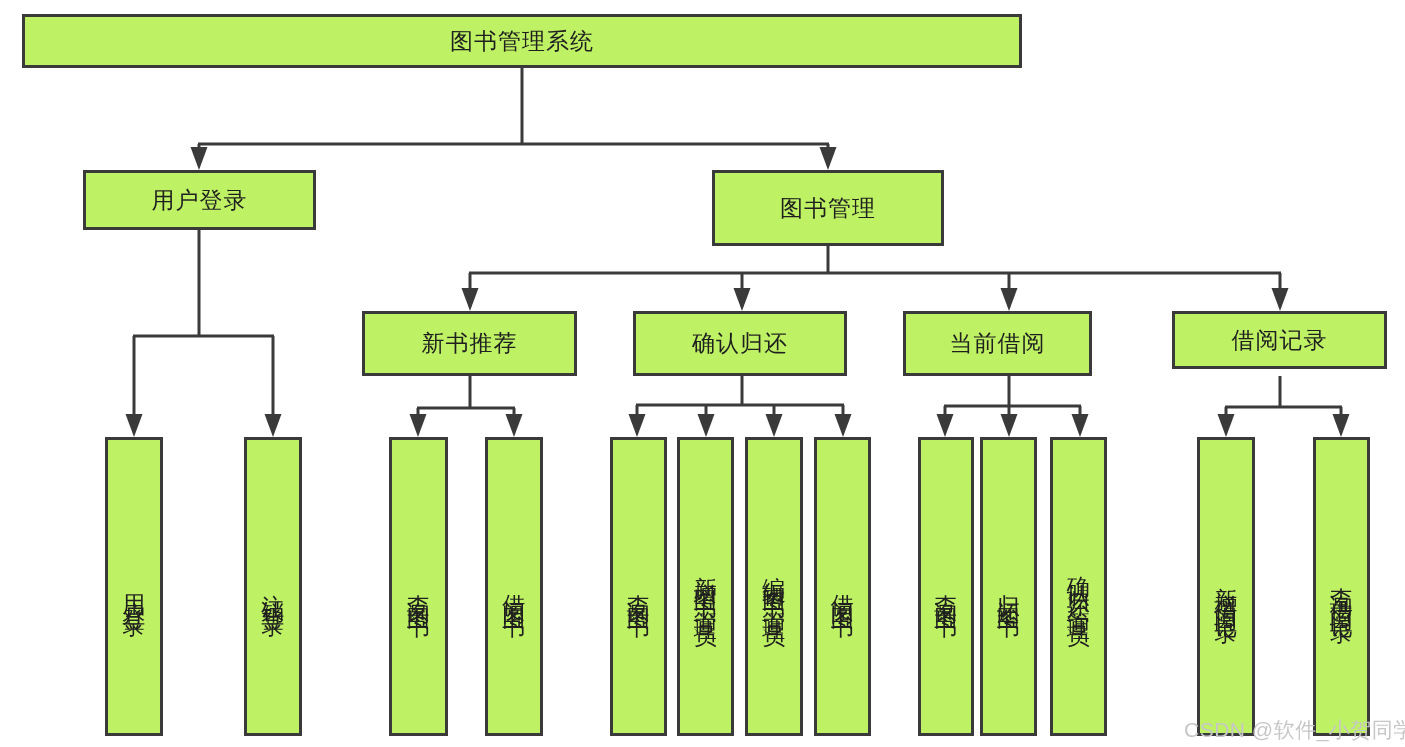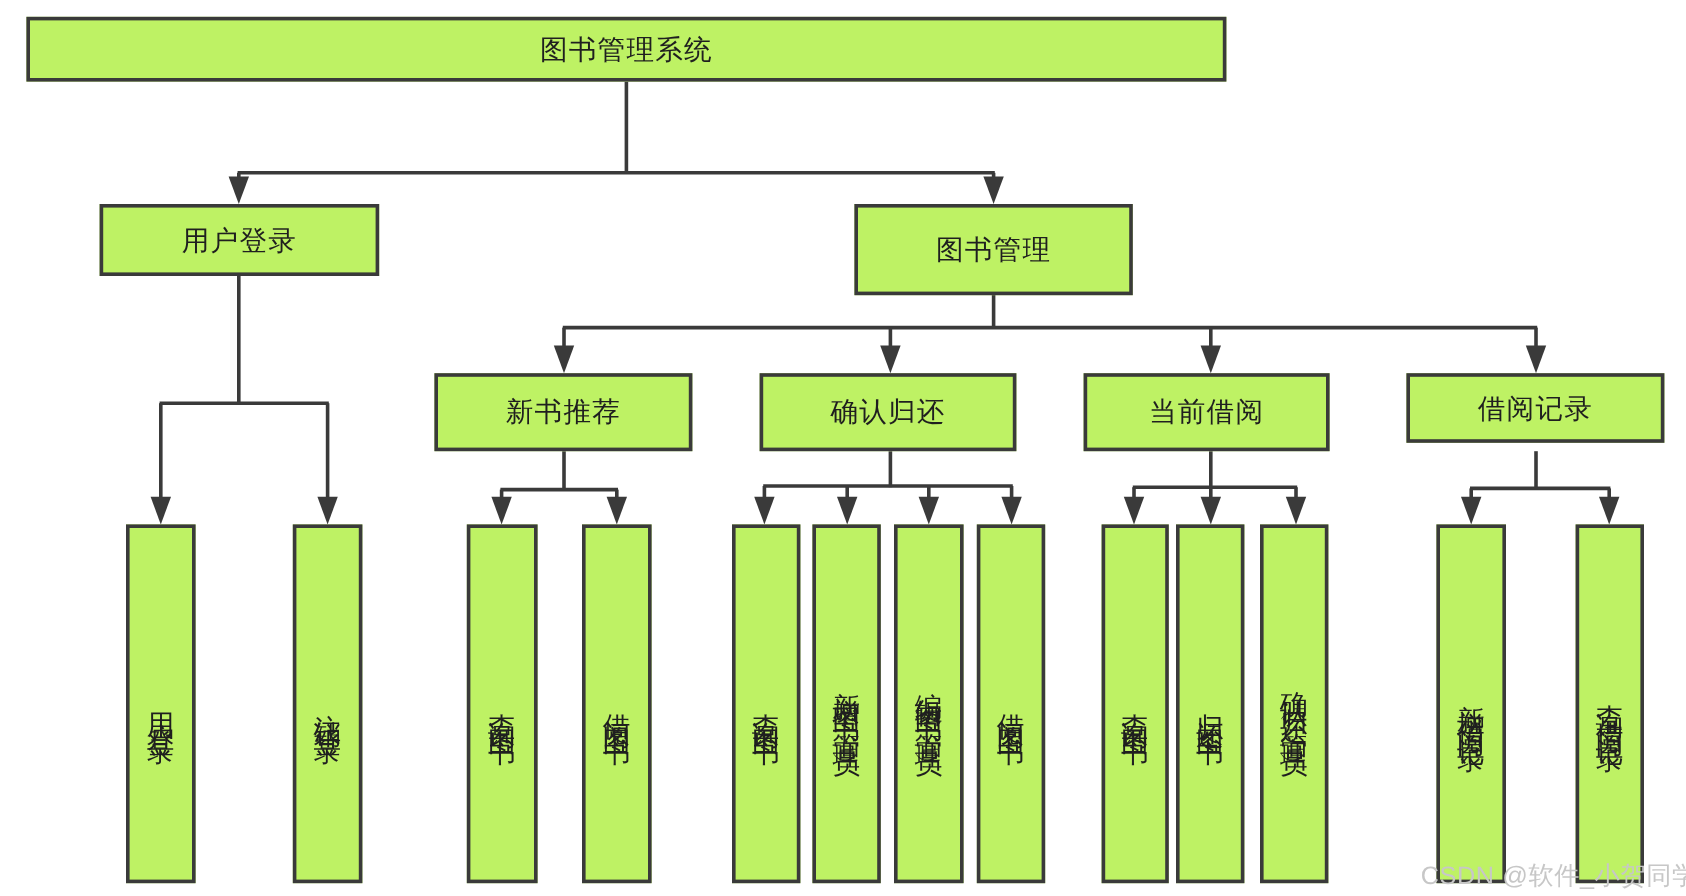--- a/index.html
+++ b/index.html
@@ -99,21 +99,21 @@
       <polygon points="1217.5,414 1234.5,414 1226,437" fill="#3a3a3a"></polygon>
       <line x1="1341" y1="407" x2="1341" y2="419" stroke="#3a3a3a" stroke-width="3"></line>
       <polygon points="1332.5,414 1349.5,414 1341,437" fill="#3a3a3a"></polygon>
     </svg>
   <div id="nodes">
       <div class="node" style="left: 22px; top: 14px; width: 1000px; height: 54px;">图书管理系统</div>
       <div class="node" style="left: 83px; top: 170px; width: 233px; height: 60px;">用户登录</div>
       <div class="node" style="left: 712px; top: 170px; width: 232px; height: 76px;">图书管理</div>
       <div class="node" style="left: 362px; top: 311px; width: 215px; height: 65px;">新书推荐</div>
       <div class="node" style="left: 633px; top: 311px; width: 214px; height: 65px;">确认归还</div>
-      <div class="node" style="left: 903px; top: 311px; width: 205px; height: 65px;">当前借阅</div>
+      <div class="node" style="left: 903px; top: 311px; width: 189px; height: 65px;">当前借阅</div>
       <div class="node" style="left: 1172px; top: 311px; width: 215px; height: 58px;">借阅记录</div>
       <div class="node vertical" style="left: 105px; top: 437px; width: 58px; height: 299px;">用户登录</div>
       <div class="node vertical" style="left: 244px; top: 437px; width: 58px; height: 299px;">注销登录</div>
       <div class="node vertical" style="left: 389px; top: 437px; width: 59px; height: 299px;">查询图书</div>
       <div class="node vertical" style="left: 485px; top: 437px; width: 58px; height: 299px;">借阅图书</div>
       <div class="node vertical" style="left: 610px; top: 437px; width: 57px; height: 299px;">查询图书</div>
       <div class="node vertical" style="left: 677px; top: 437px; width: 57px; height: 299px;">新增图书（管理员）</div>
       <div class="node vertical" style="left: 745px; top: 437px; width: 58px; height: 299px;">编辑图书（管理员）</div>
       <div class="node vertical" style="left: 814px; top: 437px; width: 57px; height: 299px;">借阅图书</div>
       <div class="node vertical" style="left: 918px; top: 437px; width: 56px; height: 299px;">查询图书</div>

